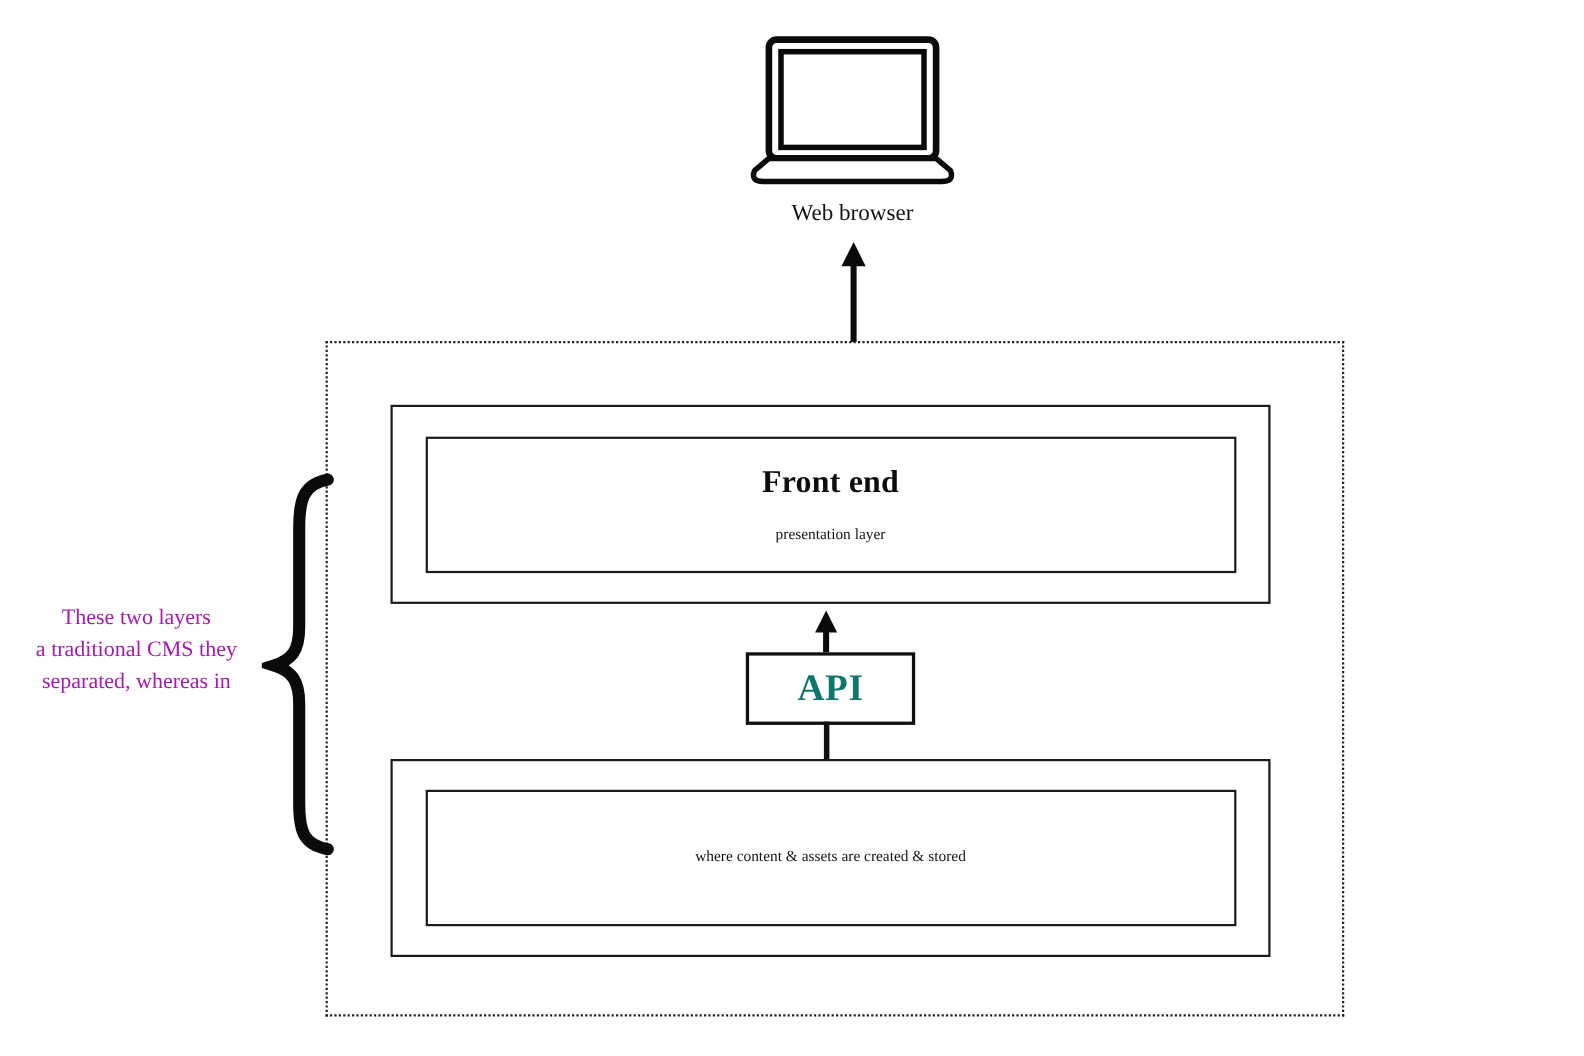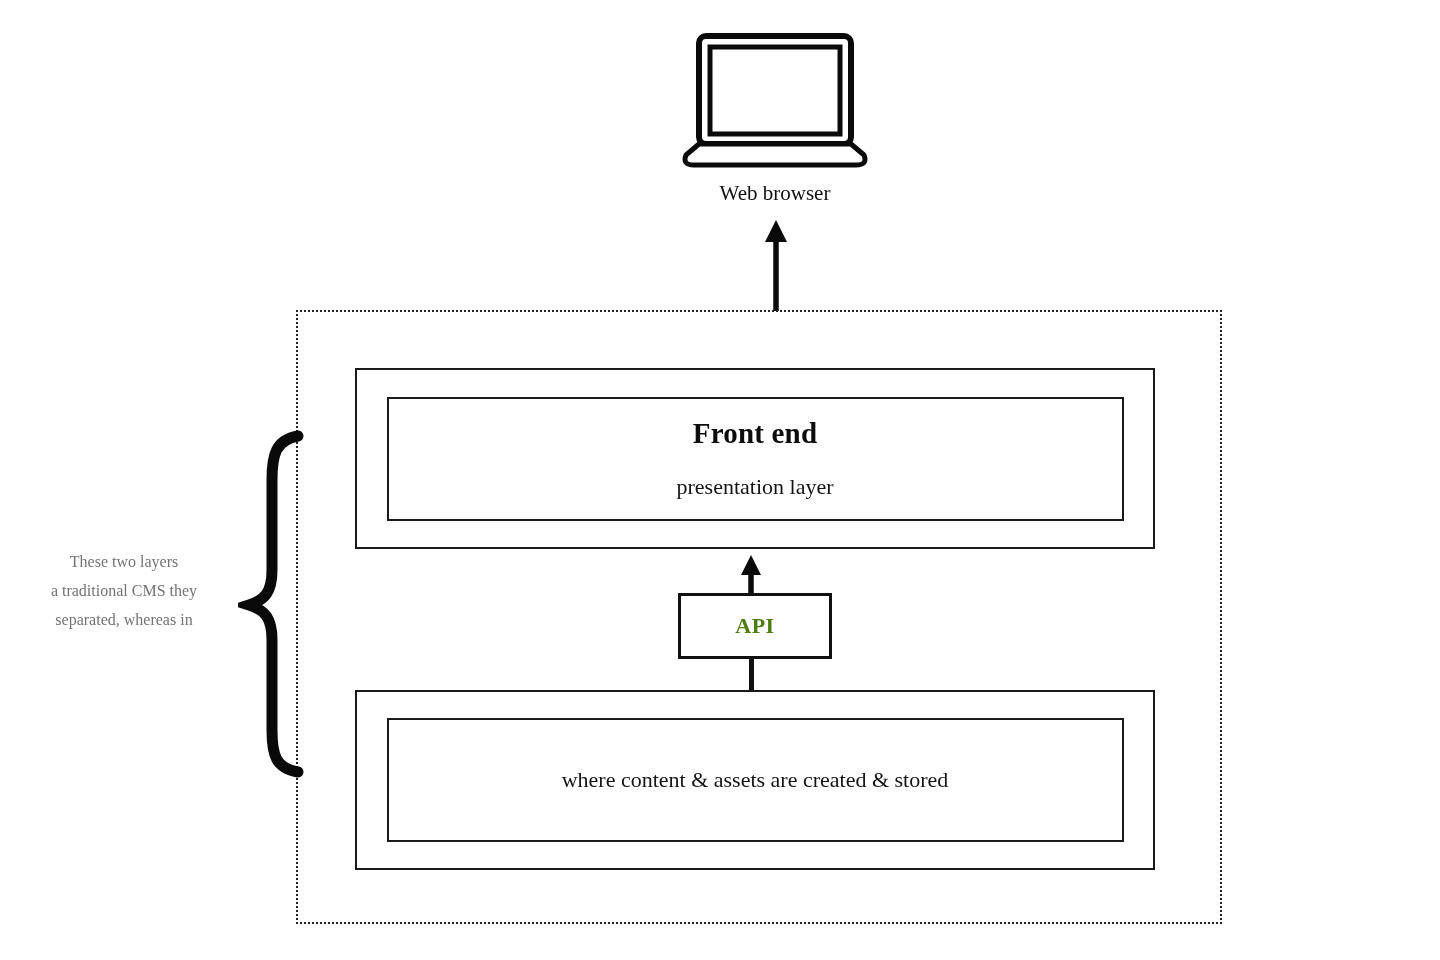--- a/index.html
+++ b/index.html
@@ -32,39 +32,39 @@
   }
   .layer-outer.front-end{left:355px;top:368px;width:800px;height:181px;}
   .layer-outer.cms{left:355px;top:690px;width:800px;height:180px;}
   .layer-inner{
     box-sizing:border-box;width:737px;height:124px;
     border:2px solid #1a1a1a;
     display:flex;flex-direction:column;align-items:center;justify-content:center;
     gap:24px;text-align:center;background:#ffffff;
   }
   .layer-title{font-size:29px;font-weight:700;letter-spacing:.2px;color:#0d0d0d;}
-  .layer-subtitle{font-size:22px;color:#141414;}
+  .layer-subtitle{font-size:14px;color:#141414;}
 
   
   .api-box{
     left:678px;top:593px;width:154px;height:66px;
     background:#ffffff;border:3px solid #111111;
     display:flex;align-items:center;justify-content:center;
   }
-  .api-label{font-size:22px;font-weight:700;letter-spacing:.5px;color:#4d7c0f;}
+  .api-label{font-size:34px;font-weight:700;letter-spacing:.5px;color:#0f766e;}
 
   
   .connector-line{
     left:749px;top:656px;width:5px;height:36px;background:#111111;
   }
 
   
   .annotation{
     left:2px;top:547px;width:244px;
-    text-align:center;font-size:16px;line-height:29px;color:#737373;
+    text-align:center;font-size:20px;line-height:29px;color:#a21caf;
   }
 
   svg{display:block;}
 </style>
 </head>
 <body>
 
 <div class="canvas">
 
   <svg class="abs" style="left:673px;top:28px;" width="204" height="142" viewBox="0 0 204 142" aria-hidden="true">

